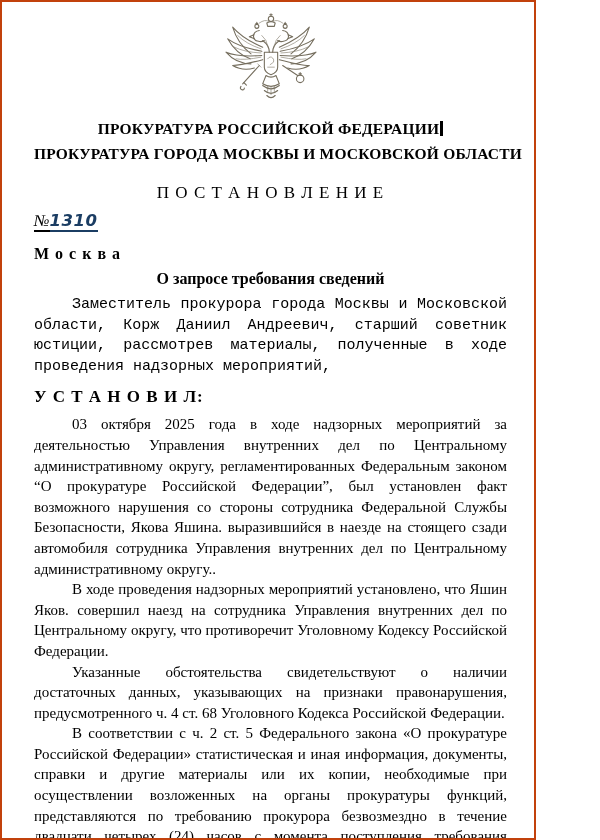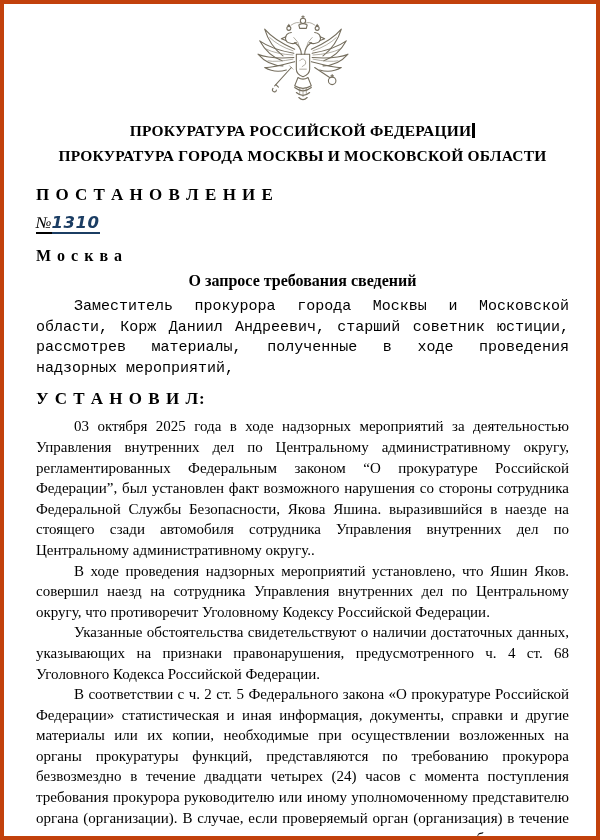--- a/index.html
+++ b/index.html
@@ -1,32 +1,32 @@
 <!DOCTYPE html>
 <html><head>
 <meta charset="utf-8">
 <style>
   html,body{margin:0;padding:0;background:#ffffff;}
   body{width:600px;height:840px;font-family:"Liberation Serif","DejaVu Serif",serif;color:#000;}
   .page{
-    box-sizing:border-box;width:600px;height:840px;
-    border:4px solid #c2410c;background:#fff;
+    box-sizing:border-box;width:536px;height:840px;
+    border:2px solid #c2410c;background:#fff;
     padding:8px 27px 0 32px;overflow:hidden;
   }
   .emblem-wrap{text-align:center;height:104px;margin-top:2px;}
   .org-line{
     text-align:center;font-weight:bold;font-size:15.5px;line-height:25px;
     white-space:nowrap;letter-spacing:0.2px;
   }
   .caret{
     display:inline-block;width:3px;height:15px;background:#000;
     margin-left:1px;vertical-align:-2px;
   }
   .doc-type{
-    text-align:left;font-weight:bold;font-size:17px;margin-top:17px;
+    text-align:center;font-weight:normal;font-size:17px;margin-top:17px;
     letter-spacing:1px;white-space:nowrap;
   }
   .date-row{
     display:flex;justify-content:space-between;align-items:flex-end;
     margin-top:5px;height:24px;
   }
   .script{
     font-family:"DejaVu Sans",sans-serif;font-style:italic;font-weight:bold;
     font-size:16.5px;color:#1b3d63;letter-spacing:0.5px;
     border-bottom:2px solid #1b3d63;padding-bottom:0px;line-height:18px;

